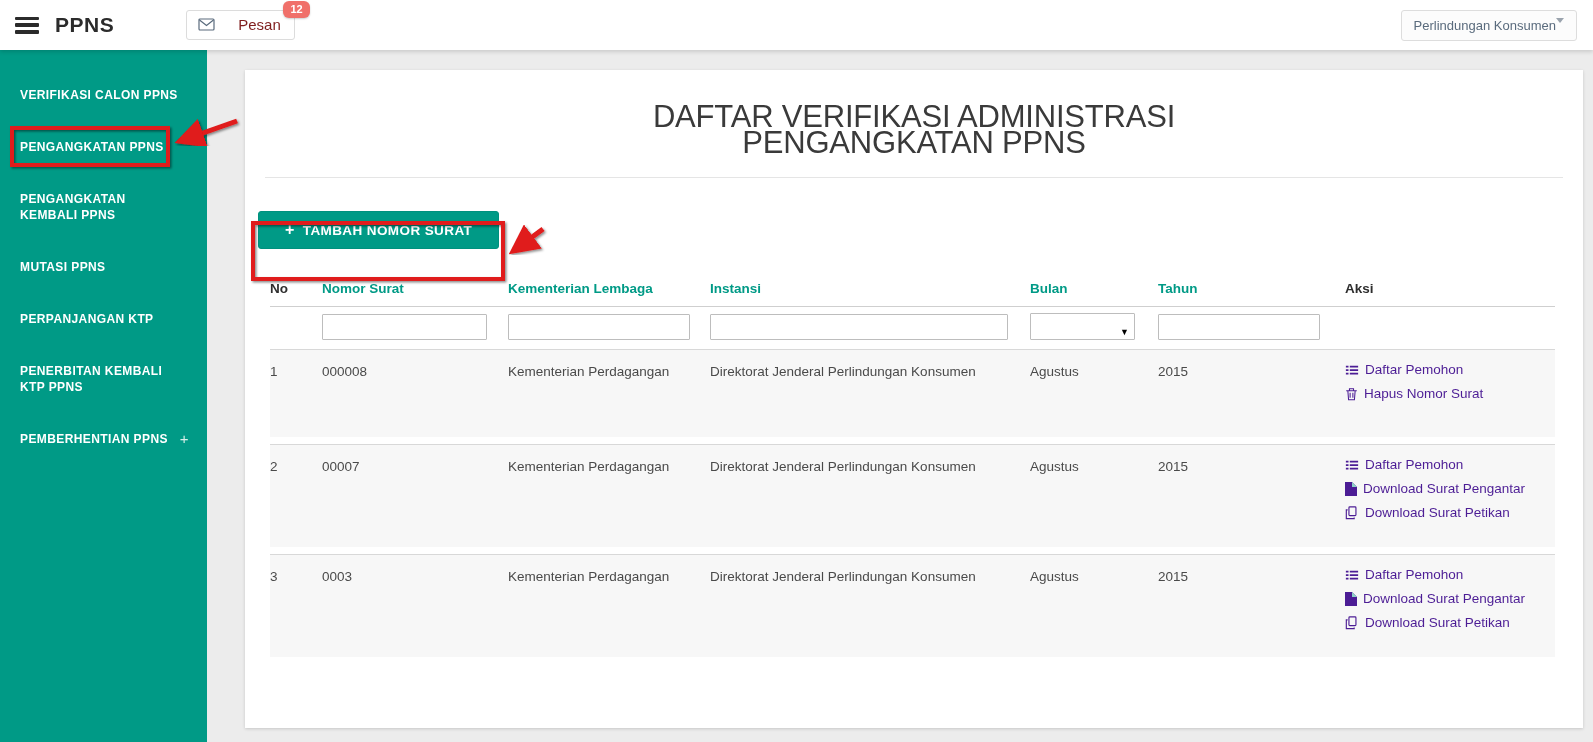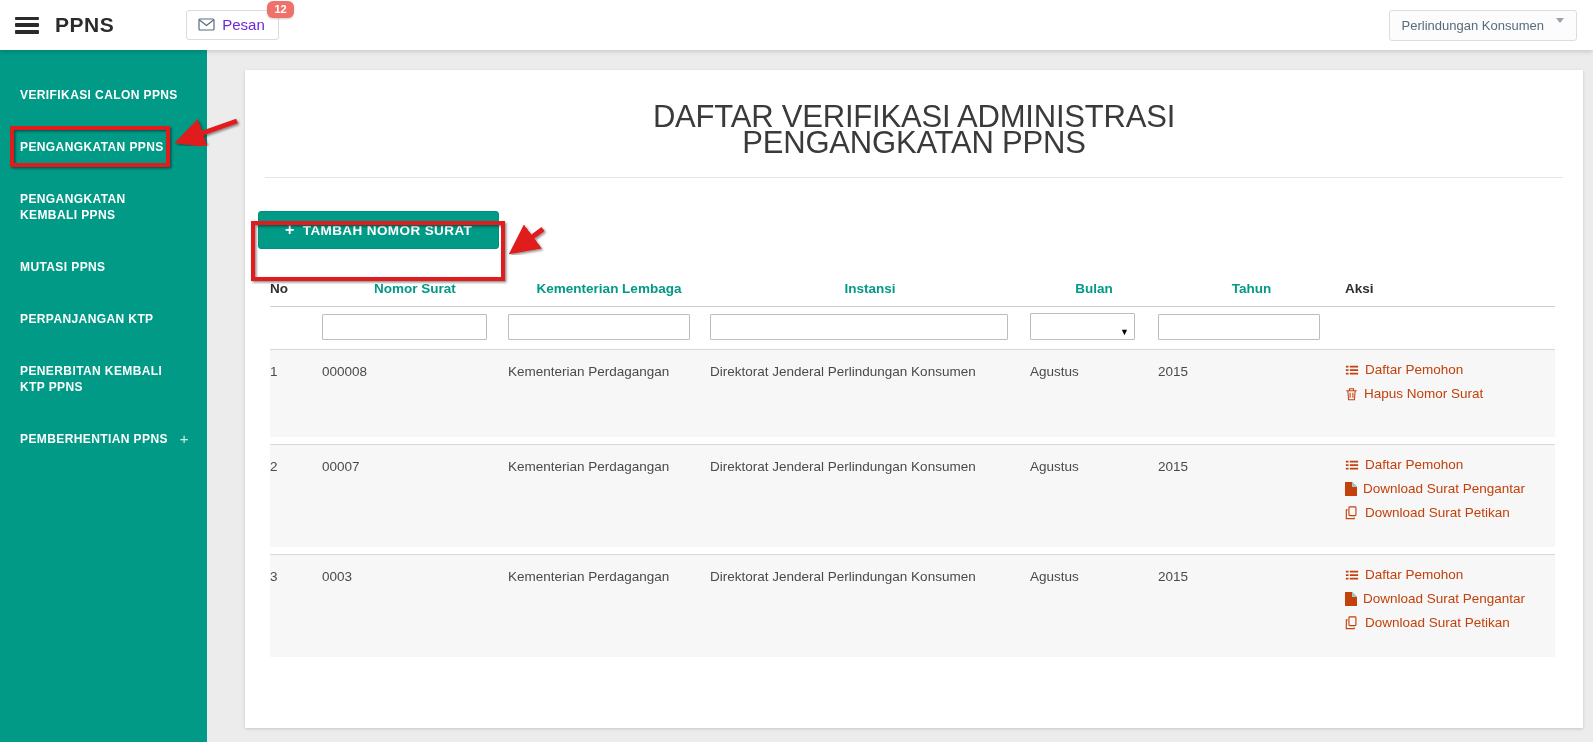--- a/index.html
+++ b/index.html
@@ -9,29 +9,29 @@
   
   .topbar { position:relative; height:50px; background:#fff;
     box-shadow:0 2px 4px rgba(0,0,0,.14); display:flex; align-items:center;
     z-index:5; }
   .hamburger { width:24px; height:17px; margin-left:15px; display:flex;
     flex-direction:column; justify-content:space-between; cursor:pointer; }
   .hamburger span { display:block; height:3.2px; background:#2b2b2b; border-radius:1px; }
   .app-title { font-size:21px; font-weight:bold; color:#2b2b2b;
     letter-spacing:.5px; margin-left:16px; }
   .pesan-wrap { position:relative; margin-left:72px; }
-  .pesan-btn { display:flex; align-items:center; gap:7px; background:#fff;
+  .pesan-btn { display:flex; align-items:center; gap:23px; background:#fff;
     border:1px solid #dcdcdc; border-radius:3px; padding:5px 13px 6px 11px;
-    font-size:15px; color:#6d28d9; cursor:pointer;
+    font-size:15px; color:#7f1d1d; cursor:pointer;
     font-family:"Liberation Sans", sans-serif; }
   .pesan-badge { position:absolute; top:-9px; right:-15px; background:#f0706a;
     color:#fff; font-size:11px; font-weight:bold; border-radius:6px;
     padding:2px 7px 3px; box-shadow:0 1px 2px rgba(0,0,0,.2); }
   .account-btn { margin-left:auto; margin-right:16px; display:flex;
-    align-items:flex-start; gap:12px; background:#fcfcfc; border:1px solid #ddd;
+    align-items:flex-start; gap:0; background:#fcfcfc; border:1px solid #ddd;
     border-radius:3px; padding:7px 12px; font-size:13px; color:#5a6b7d;
     cursor:pointer; font-family:"Liberation Sans", sans-serif; }
   .caret-down { width:0; height:0; border-left:4px solid transparent;
     border-right:4px solid transparent; border-top:5px solid #9aa3ad; }
 
   
   .page-body { display:flex; height:692px; }
   .sidebar { width:207px; background:#009a86; flex:0 0 207px; }
   .sidebar ul { list-style:none; padding-top:19px; }
   .sidebar li { padding:18px 18px 18px 20px; color:#fff; font-size:12px;
@@ -53,39 +53,39 @@
     color:#fff; border:1px solid #00917e; border-radius:3px; height:38px;
     padding:0 26px; font-size:13.5px; font-weight:bold; letter-spacing:.4px;
     cursor:pointer; font-family:"Liberation Sans", sans-serif; }
   .add-btn .plus-glyph { font-size:16px; font-weight:bold; }
 
   
   .table-wrap { margin:26px 28px 0 25px; font-size:13.5px; color:#4a4a4a; }
   .tgrid { display:grid; grid-template-columns:52px 186px 202px 320px 128px 187px 1fr; }
   .thead { padding-bottom:10px; border-bottom:1px solid #cfcfcf; }
   .thead .th { font-weight:bold; color:#2e2e2e; padding-top:6px; }
-  .thead .th.sortable { color:#009a86; cursor:pointer;text-align:center; }
+  .thead .th.sortable { color:#009a86; cursor:pointer; }
   .filter-row { padding:6px 0 9px; background:#fff; align-items:center; }
   .filter-row input { height:26px; border:1px solid #bdbdbd; border-radius:1px;
     padding:0 6px; font-size:13px; font-family:"Liberation Sans", sans-serif; }
   .f-nomor { width:165px; } .f-kl { width:182px; } .f-inst { width:298px; }
   .f-tahun { width:162px; }
   .select-wrap { position:relative; width:105px; }
   .select-wrap select { width:105px; height:27px; border:1px solid #bdbdbd;
     border-radius:1px; background:#fff; appearance:none; -webkit-appearance:none;
     padding:0 20px 0 6px; font-size:13px; }
   .select-wrap .sel-caret { position:absolute; right:6px; top:8px; font-size:9px;
     color:#000; pointer-events:none; }
 
   .drow { background:#f7f7f7; border-top:1px solid #d8d8d8; margin-bottom:7px; }
   .drow .cell { padding-top:13px; line-height:18px; }
   .row-h1 { min-height:88px; } .row-h2 { min-height:103px; }
   .actions { display:flex; flex-direction:column; gap:9px; padding-top:12px;
     padding-bottom:12px; }
-  .action-link { display:inline-flex; align-items:center; gap:6px; color:#c2410c;
+  .action-link { display:inline-flex; align-items:center; gap:6px; color:#4c1d95;
     cursor:pointer; text-decoration:none; font-size:13.5px; }
   .action-link svg { flex:0 0 auto; }
 
   
   .overlay { position:absolute; left:0; top:0; width:1593px; height:742px;
     pointer-events:none; z-index:9; }
 </style>
 </head>
 <body>
 

